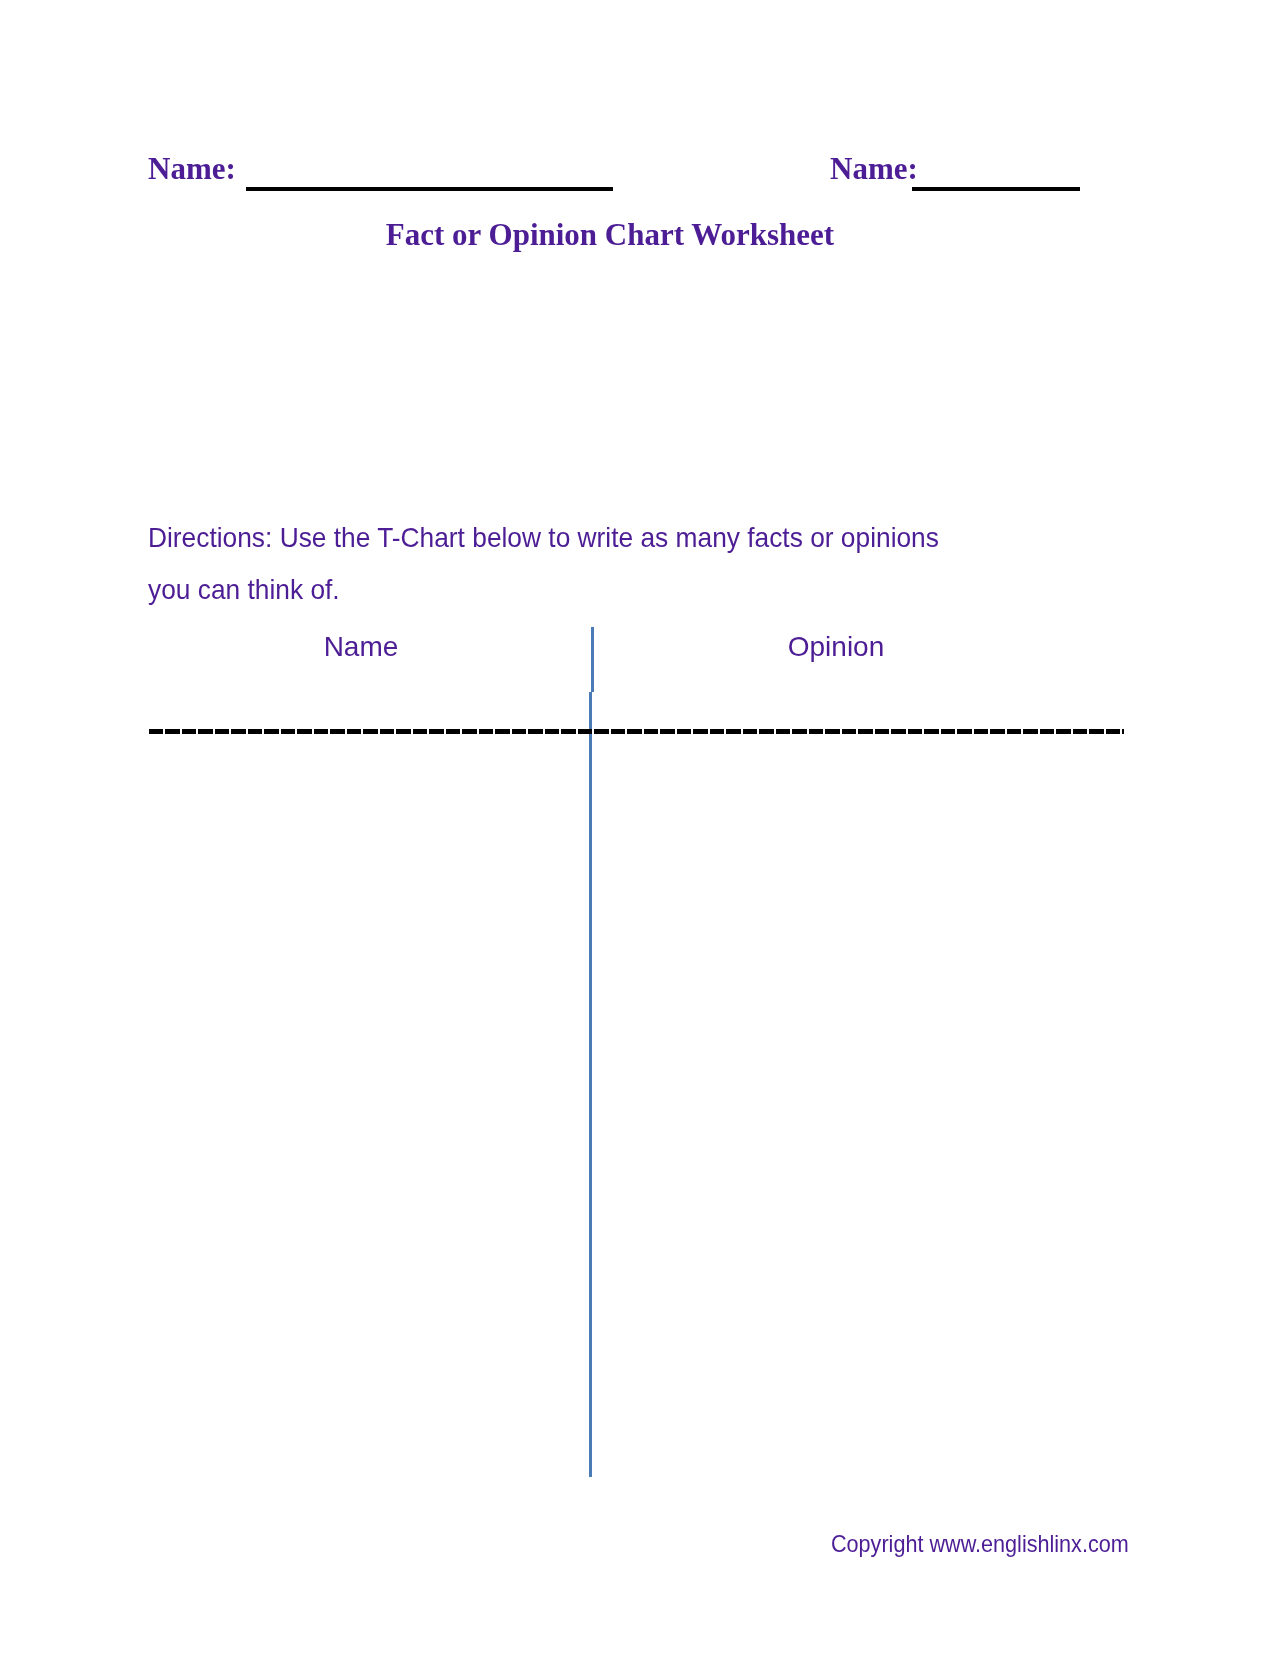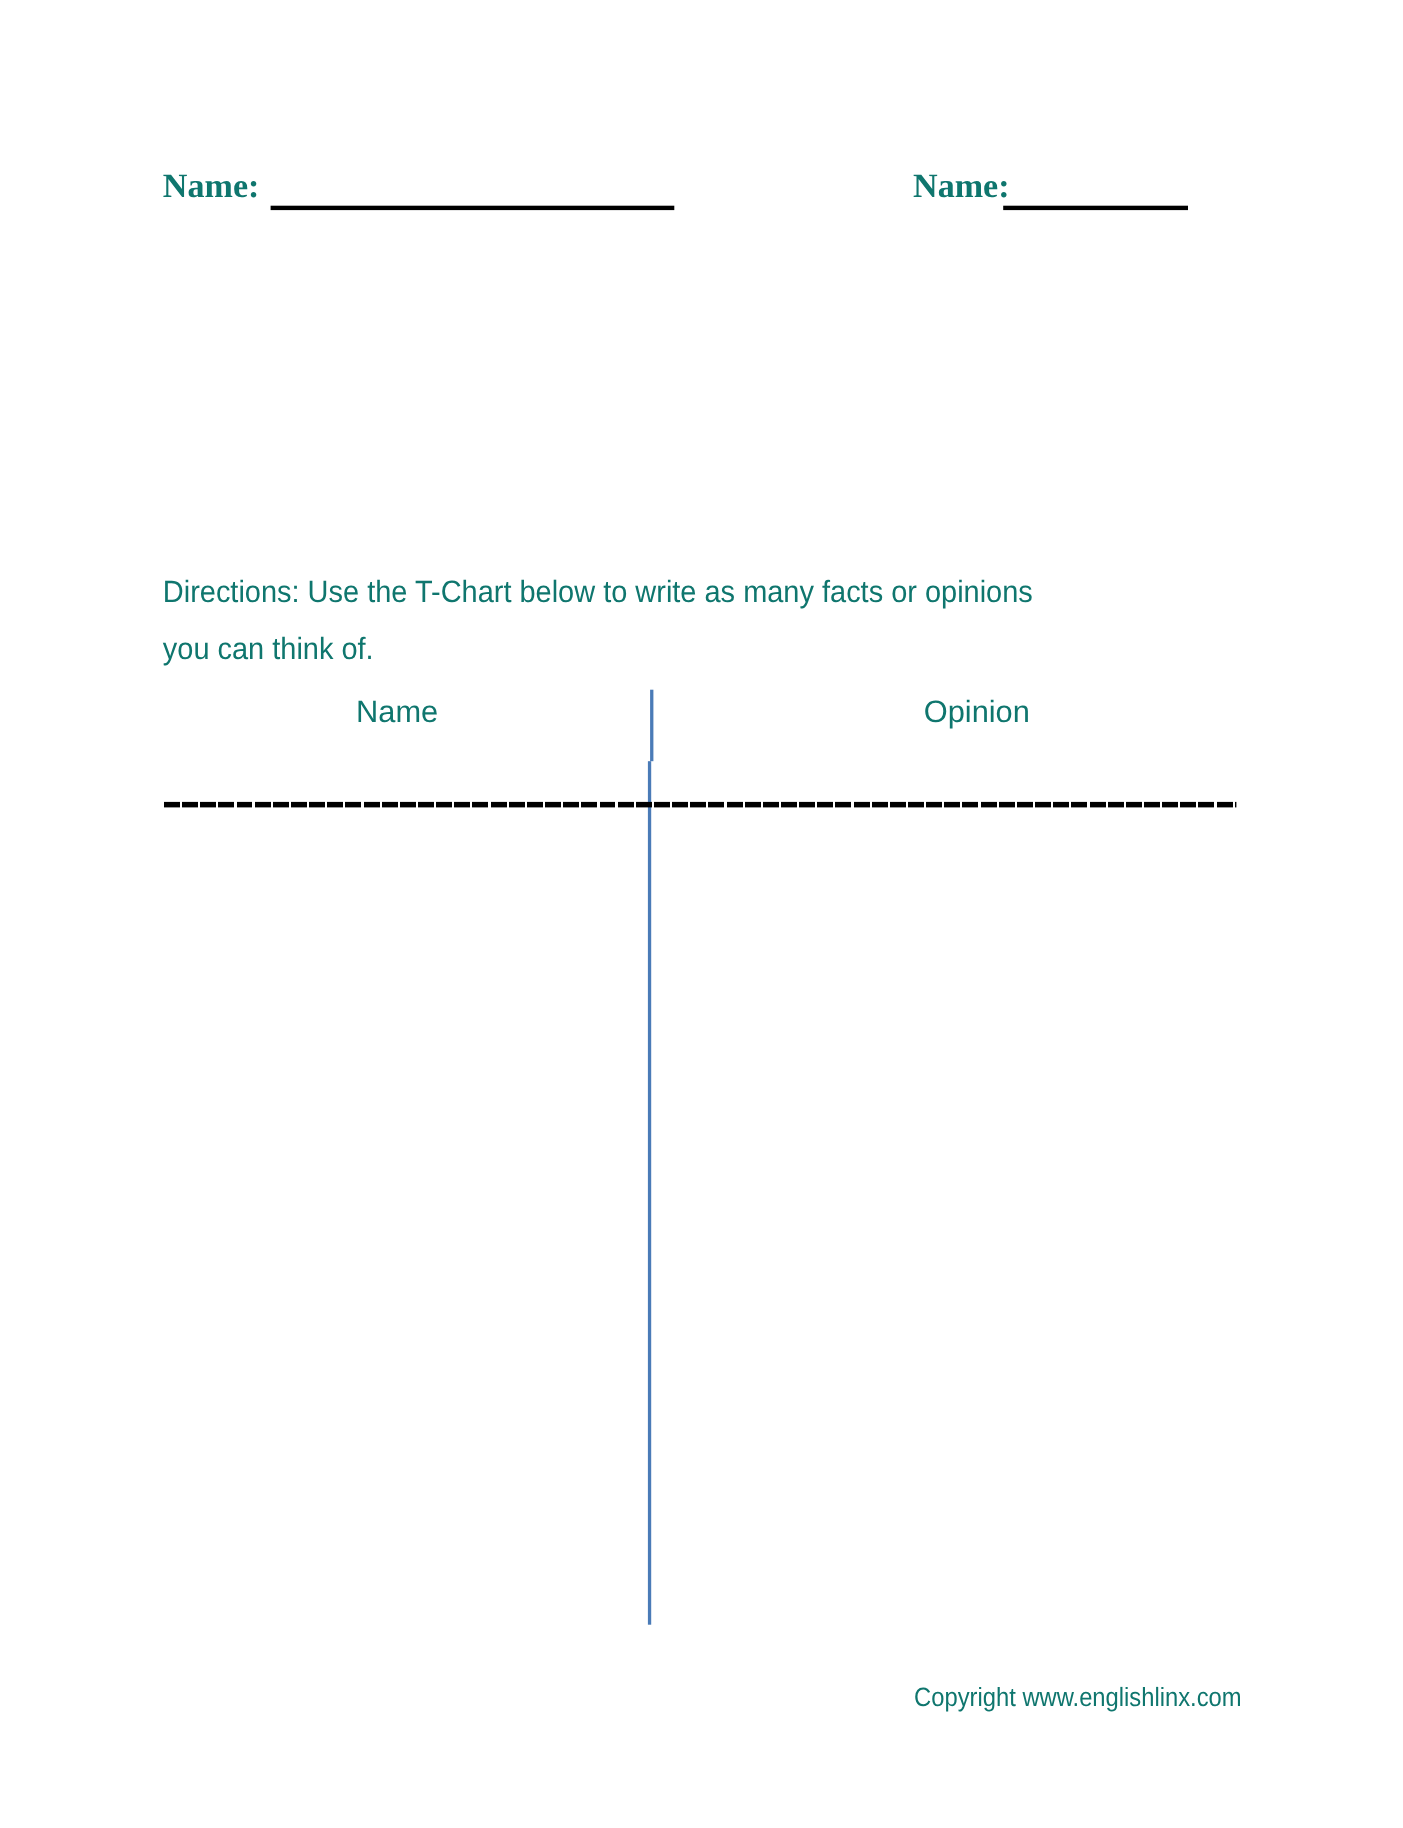--- a/index.html
+++ b/index.html
@@ -4,21 +4,21 @@
 <style>
   * { margin: 0; padding: 0; box-sizing: border-box; }
   html, body { background: #ffffff; }
   .page {
     position: relative;
     width: 1275px;
     height: 1662px;
     background: #ffffff;
     overflow: hidden;
     font-family: "Liberation Sans", sans-serif;
-    color: #0f766e;
+    color: #4c1d95;
   }
   
   .serif-label {
     position: absolute;
     font-family: "Liberation Serif", serif;
     font-weight: bold;
     font-size: 31px;
     line-height: 34px;
     white-space: nowrap;
   }
@@ -74,21 +74,21 @@
   .col-header {
     position: absolute;
     top: 630px;
     width: 200px;
     text-align: center;
     font-size: 28px;
     line-height: 34px;
     white-space: nowrap;
   }
   .fact-header { left: 261px; }
-  .opinion-header { left: 788px; }
+  .opinion-header { left: 736px; }
   .divider-seg {
     position: absolute;
     width: 3.5px;
     background: #4a7bb7;
   }
   .divider-top { left: 590.5px; top: 627px; height: 65px; }
   .divider-bottom { left: 588.5px; top: 692px; height: 785px; }
   .writing-line {
     position: absolute;
     left: 149px; top: 729px;
@@ -112,20 +112,21 @@
 <body>
 
 <div class="page">
 
   <span class="serif-label name-label">Name:</span>
   <div class="blank-line name-line"></div>
 
   <span class="serif-label date-label">Name:</span>
   <div class="blank-line date-line"></div>
 
+  <div class="title">Fact or Opinion Chart Worksheet</div>
 
 
   <div class="directions">
     <div class="dir-line">Directions: Use the T-Chart below to write as many facts or opinions</div>
     <div class="dir-line">you can think of.</div>
   </div>
 
   <div class="col-header fact-header">Name</div>
   <div class="col-header opinion-header">Opinion</div>
 

